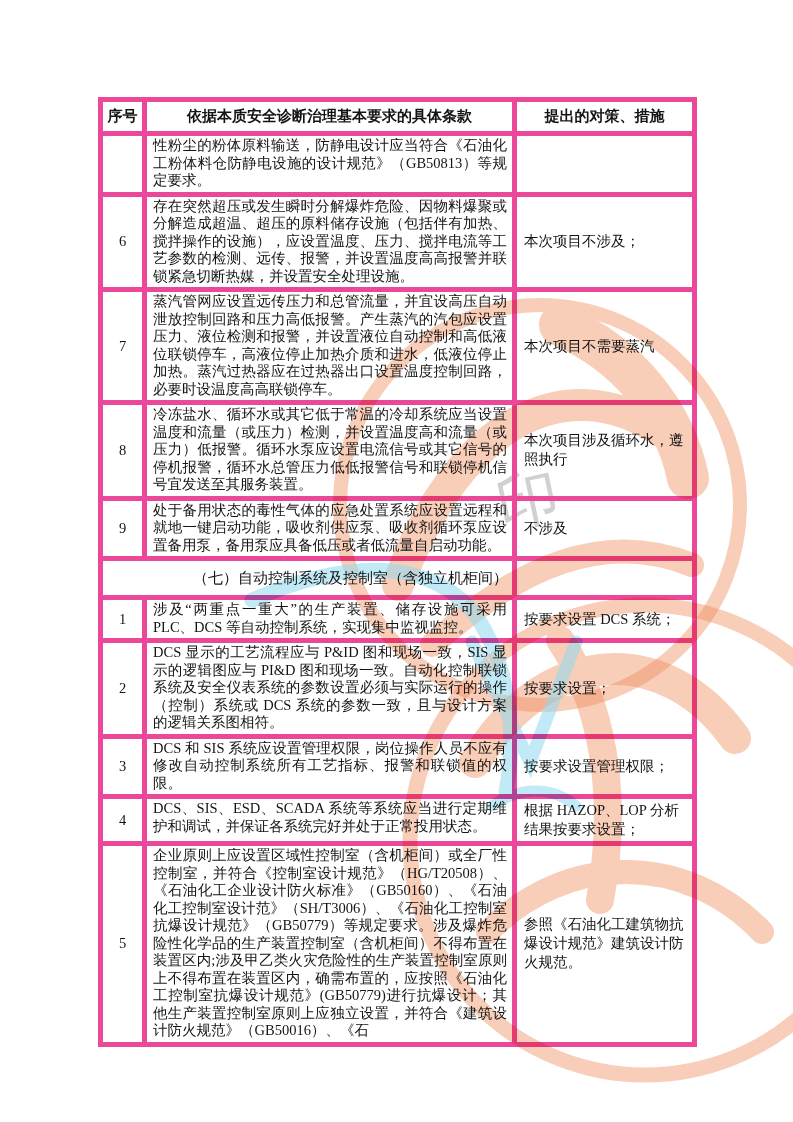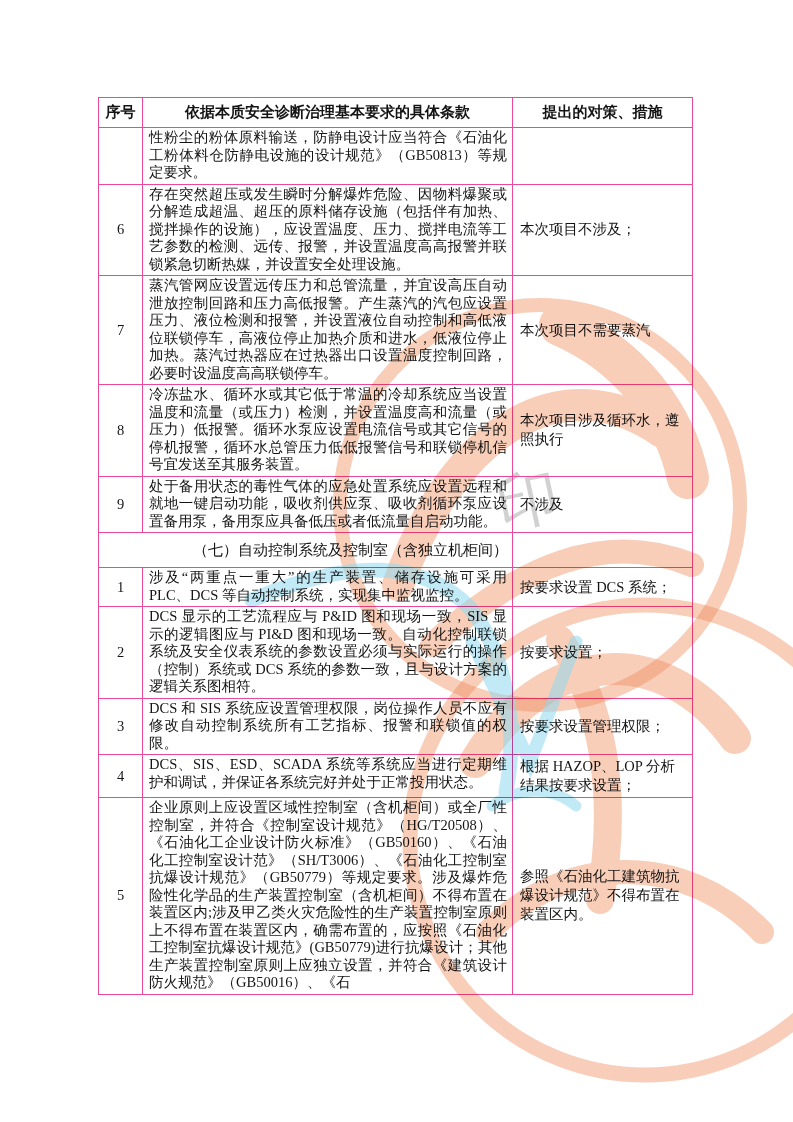--- a/index.html
+++ b/index.html
@@ -25,21 +25,21 @@
   .wm-seal-char {
     position:absolute; top:458px; left:497px; z-index:1;
     font-size:62px; color:#c6c6c6; opacity:0.8; transform:rotate(-12deg);
   }
 
   
   table.report {
     position:absolute; top:97px; left:98px; width:594px; z-index:2;
     border-collapse:collapse; table-layout:fixed; background:transparent;
   }
-  table.report th, table.report td { border:1px solid #ec4899; }
+  table.report th, table.report td { border:5px solid #ec4899; }
   table.report th {
     font-size:15px; font-weight:bold; height:27px; text-align:center; padding:1px 2px;
   }
   td.seq  { text-align:center; vertical-align:middle; font-size:14.5px; padding:0 2px; }
   td.clause {
     text-align:justify; vertical-align:top; font-size:14.5px;
     line-height:17.5px; padding:1px 5px 2px 6px;
   }
   td.measure {
     vertical-align:middle; font-size:14.5px; line-height:19px; padding:2px 4px 2px 7px;
@@ -127,21 +127,21 @@
         <td class="measure">按要求设置管理权限；</td>
       </tr>
       <tr>
         <td class="seq">4</td>
         <td class="clause">DCS、SIS、ESD、SCADA 系统等系统应当进行定期维护和调试，并保证各系统完好并处于正常投用状态。</td>
         <td class="measure">根据 HAZOP、LOP 分析结果按要求设置；</td>
       </tr>
       <tr>
         <td class="seq">5</td>
         <td class="clause">企业原则上应设置区域性控制室（含机柜间）或全厂性控制室，并符合《控制室设计规范》（HG/T20508）、《石油化工企业设计防火标准》（GB50160）、《石油化工控制室设计范》（SH/T3006）、《石油化工控制室抗爆设计规范》（GB50779）等规定要求。涉及爆炸危险性化学品的生产装置控制室（含机柜间）不得布置在装置区内;涉及甲乙类火灾危险性的生产装置控制室原则上不得布置在装置区内，确需布置的，应按照《石油化工控制室抗爆设计规范》(GB50779)进行抗爆设计；其他生产装置控制室原则上应独立设置，并符合《建筑设计防火规范》（GB50016）、《石</td>
-        <td class="measure">参照《石油化工建筑物抗爆设计规范》不得布置在装置区内。</td>
+        <td class="measure">参照《石油化工建筑物抗爆设计规范》建筑设计防火规范。</td>
       </tr>
     </tbody>
   </table>
 
   <svg class="stamps" width="793" height="1122" viewBox="0 0 793 1122">
 
     <g stroke="#ee8a5a" fill="none" opacity="0.42" stroke-linecap="round">
       <circle cx="540" cy="505" r="200" stroke-width="14"></circle>
       <path d="M 560 325 C 630 355, 675 415, 688 478" stroke-width="42"></path>
       <path d="M 398 585 C 455 425, 565 365, 662 432" stroke-width="32"></path>

